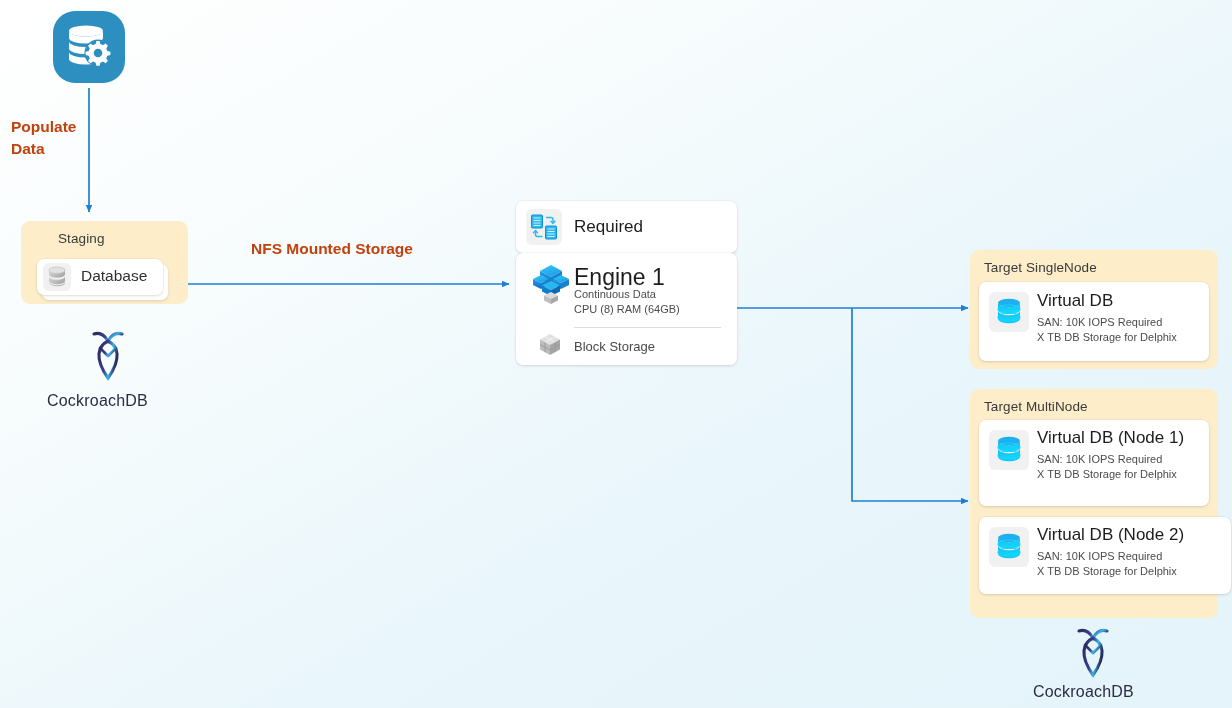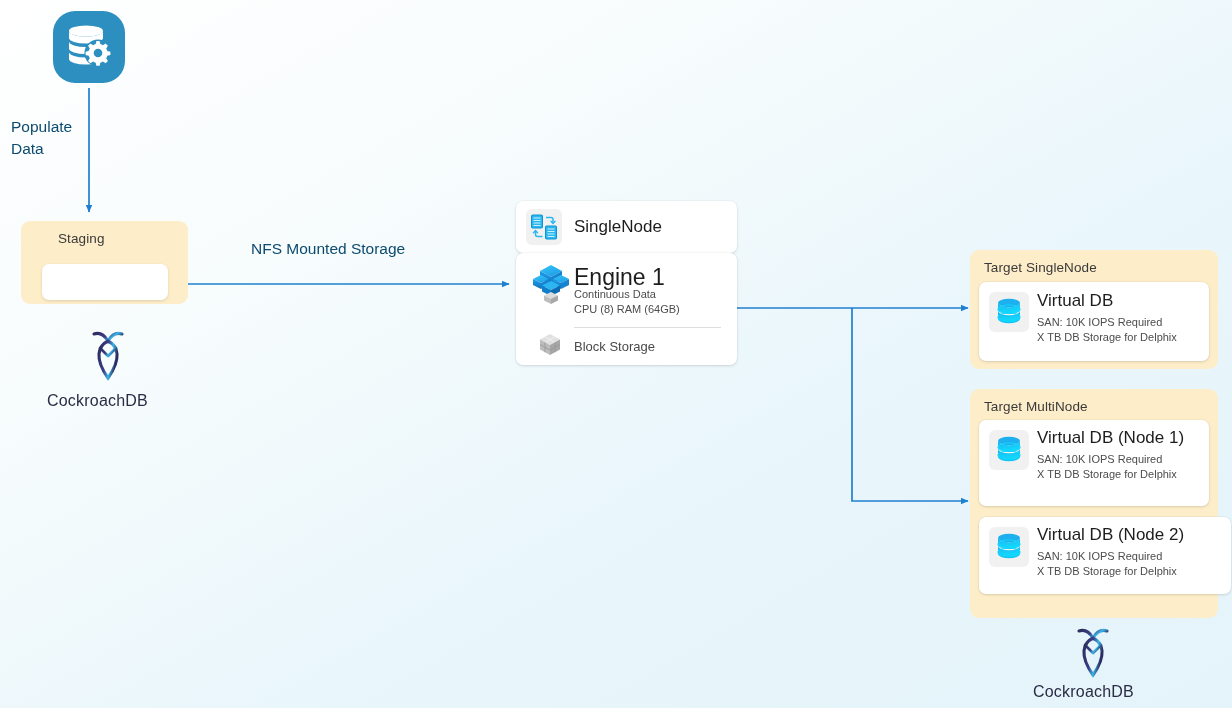--- a/index.html
+++ b/index.html
@@ -32,21 +32,21 @@
   
   .tile{
     position:absolute;background:#f1f1f1;border-radius:6px;
     display:flex;align-items:center;justify-content:center;
   }
 
   
   .t-title{position:absolute;font-size:17px;color:#1d1d1d;white-space:nowrap;}
   .t-sub{position:absolute;font-size:11px;color:#4c4c4c;white-space:nowrap;line-height:14.5px;}
   .t-label{position:absolute;font-size:16px;color:#303030;white-space:nowrap;}
-  .t-edge{position:absolute;font-size:15.5px;color:#0c4a6e;white-space:nowrap;line-height:22px;}
+  .t-edge{position:absolute;font-size:15.5px;color:#c2410c;white-space:nowrap;line-height:22px;font-weight:bold;}
   .t-brand{position:absolute;font-size:16px;color:#2b2b46;white-space:nowrap;letter-spacing:.2px;}
   .t-engine{position:absolute;font-size:23px;color:#1d1d1d;white-space:nowrap;}
   .t-block{position:absolute;font-size:13px;color:#4a4a4a;white-space:nowrap;}
   .t-replicate{position:absolute;font-size:17px;color:#1d1d1d;white-space:nowrap;}
   .divider{position:absolute;height:1px;background:#dedede;}
 </style>
 </head>
 <body>
 
 <div id="canvas">
@@ -112,20 +112,37 @@
     <span>Populate</span><br>
     <span>Data</span>
   </div>
 
   <div class="t-edge" style="left:251px;top:238px;">NFS Mounted Storage</div>
 
   <div class="panel" style="left:21px;top:221px;width:167px;height:83px;"></div>
   <div class="panel-title" style="left:33px;top:231px;margin-left:25px;">Staging</div>
 
   <div class="card-ghost" style="left:42px;top:264px;width:126px;height:36px;"></div>
+  <div class="card" style="left:37px;top:259px;width:126px;height:36px;">
+    <div class="tile" style="left:6px;top:4px;width:28px;height:28px;">
+      <svg width="20" height="22" viewBox="0 0 20 22">
+        <defs>
+          <linearGradient id="greyDb" x1="0" y1="0" x2="1" y2="0.6">
+            <stop offset="0%" stop-color="#d8d8d8"></stop>
+              <stop offset="100%" stop-color="#a8a8a8"></stop>
+          </linearGradient>
+        </defs>
+        <ellipse cx="10" cy="4.2" rx="8" ry="3.2" fill="#e2e2e2" stroke="#b9b9b9" stroke-width=".6"></ellipse>
+        <path d="M2 4.2 v4.4 a8 3.2 0 0 0 16 0 v-4.4 a8 3.2 0 0 1 -16 0 z" fill="url(#greyDb)"></path>
+        <path d="M2 10.6 v4.4 a8 3.2 0 0 0 16 0 v-4.4 a8 3.2 0 0 1 -16 0 z" fill="url(#greyDb)"></path>
+        <path d="M2 17 a8 3.2 0 0 0 16 0 v-1 a8 3.2 0 0 1 -16 0 z" fill="url(#greyDb)"></path>
+      </svg>
+    </div>
+    <div class="t-label" style="left:44px;top:8px;font-size:15.5px;">Database</div>
+  </div>
 
   <div style="position:absolute;left:84px;top:328px;width:48px;height:60px;">
     <svg width="48" height="60" viewBox="0 0 48 60">
       <path d="M10 6 C16 4 21 8 24 13 C27 8 32 4 38 6" fill="none" stroke="url(#roachGrad)" stroke-width="3.1" stroke-linecap="round"></path>
       <path d="M24 13 C34 18 38 30 24 50 C10 30 14 18 24 13 Z" fill="none" stroke="url(#roachGrad)" stroke-width="3.1"></path>
       <path d="M24 13 L24 50" stroke="url(#roachGrad)" stroke-width="2.6"></path>
       <path d="M24 28 L16 20 M24 28 L32 20" stroke="url(#roachGrad)" stroke-width="2.6" fill="none" stroke-linecap="round"></path>
     </svg>
   </div>
   <div class="t-brand" style="left:47px;top:392px;">CockroachDB</div>
@@ -146,21 +163,21 @@
             <line x1="17.5" y1="18.5" x2="24.5" y2="18.5"></line>
           <line x1="17.5" y1="21" x2="24.5" y2="21"></line>
             <line x1="17.5" y1="23.5" x2="24.5" y2="23.5"></line>
         </g>
         <path d="M16 4.5 h5 a2 2 0 0 1 2 2 v3" fill="none" stroke="#2bb8f0" stroke-width="1.5"></path>
         <path d="M21 8.2 l2 2.2 2 -2.2" fill="none" stroke="#2bb8f0" stroke-width="1.5" stroke-linecap="round"></path>
         <path d="M12.5 23.5 h-5 a2 2 0 0 1 -2 -2 v-3" fill="none" stroke="#2bb8f0" stroke-width="1.5"></path>
         <path d="M3.5 19.8 l2 -2.2 2 2.2" fill="none" stroke="#2bb8f0" stroke-width="1.5" stroke-linecap="round"></path>
       </svg>
     </div>
-    <div class="t-replicate" style="left:58px;top:16px;">SingleNode</div>
+    <div class="t-replicate" style="left:58px;top:16px;">Required</div>
   </div>
 
   <div class="card" style="left:516px;top:253px;width:221px;height:112px;">
     <div style="position:absolute;left:10px;top:6px;width:50px;height:48px;">
       <svg width="50" height="48" viewBox="0 0 50 48">
         <g transform="translate(25,20)">
 
           <g>
             <path d="M0,-14 L11,-8 L0,-2 L-11,-8 Z" fill="url(#cubeTop)"></path>
             <path d="M-11,-8 L0,-2 L0,6 L-11,0 Z" fill="url(#cubeSide)"></path>

